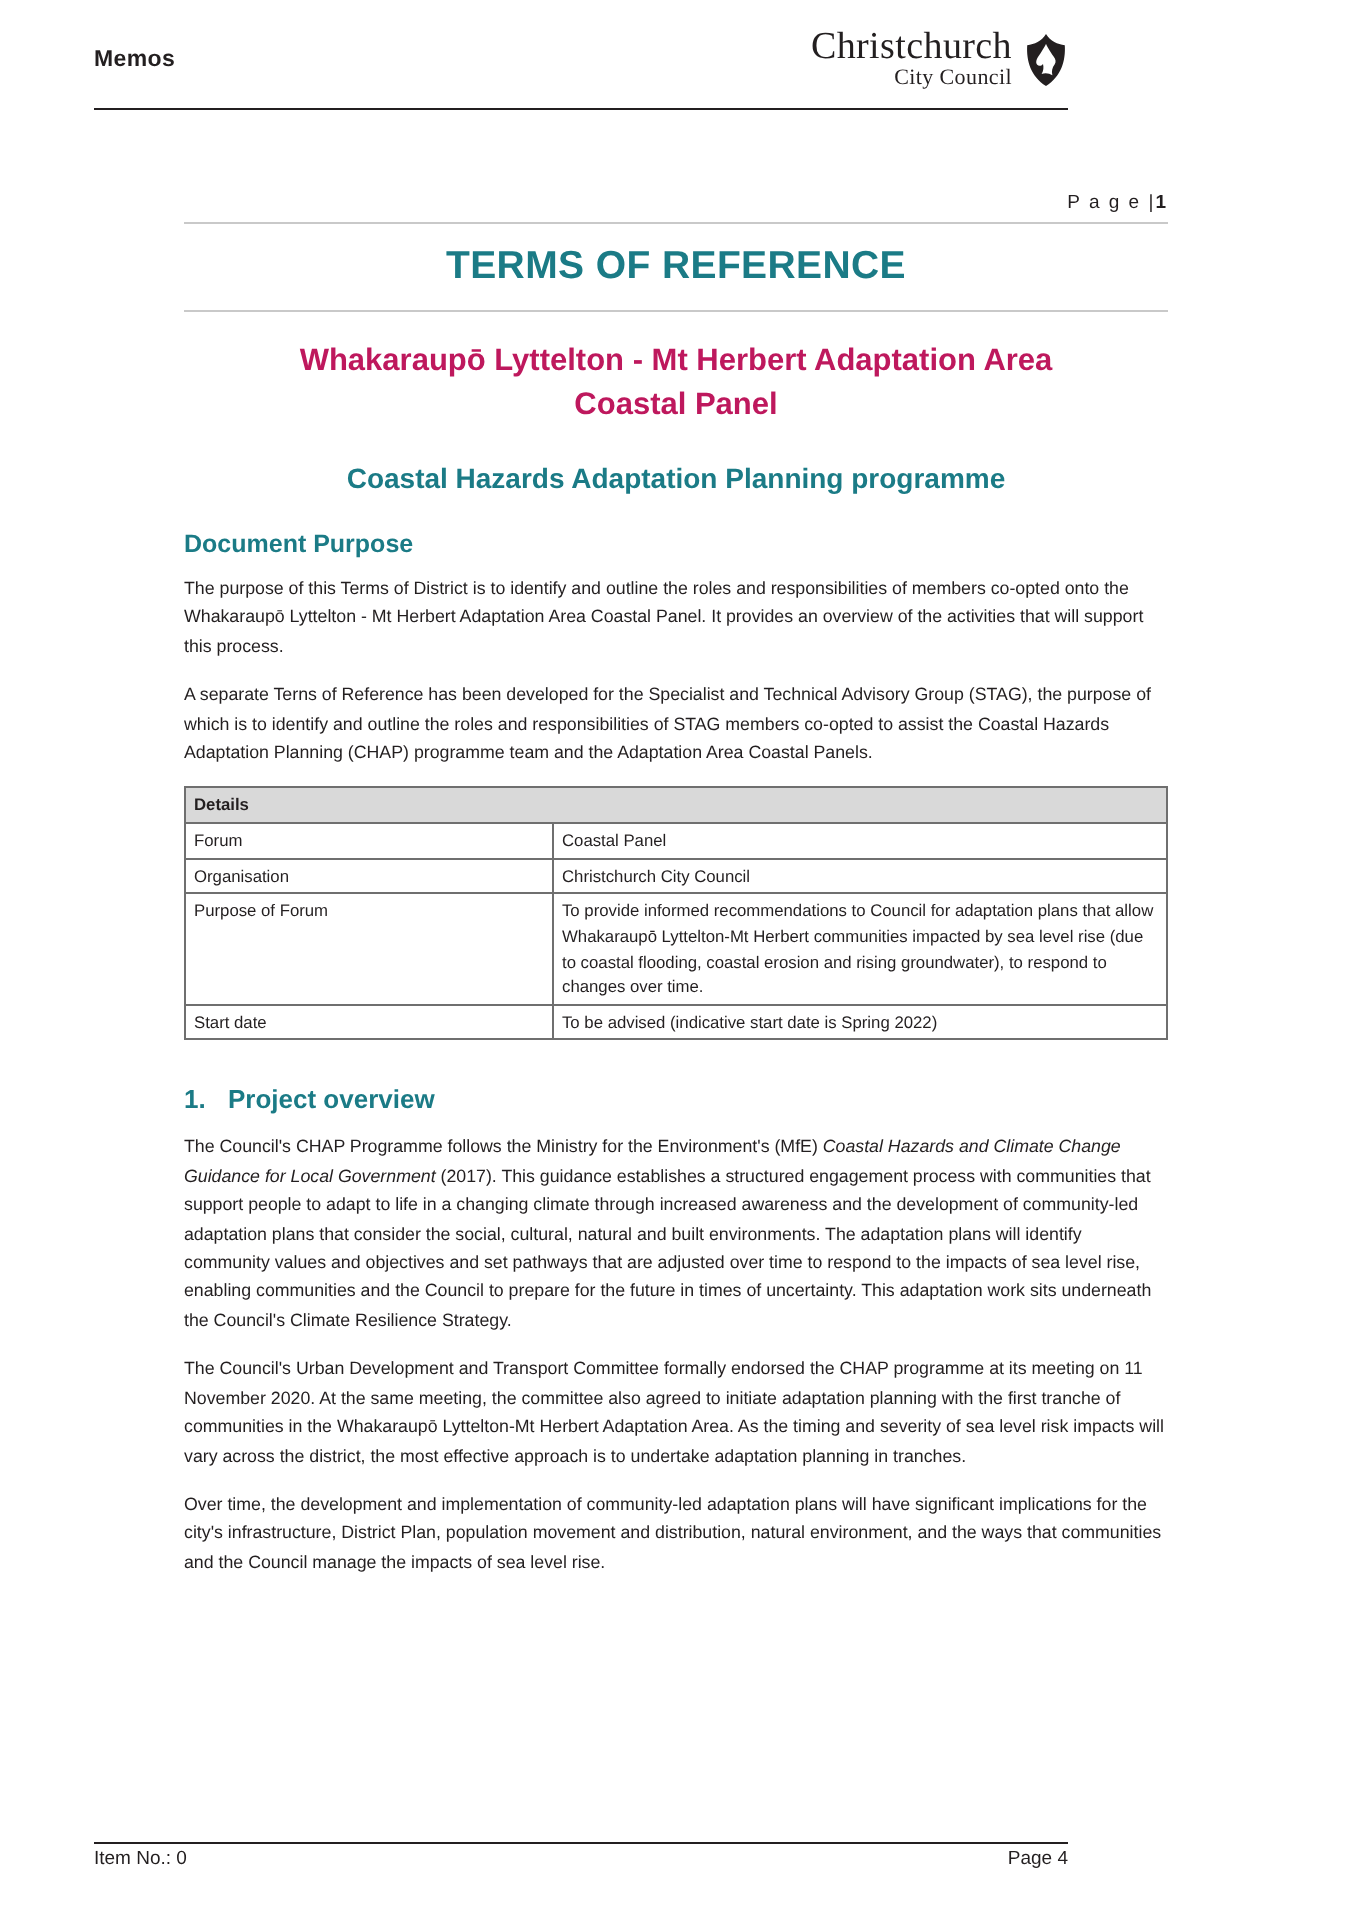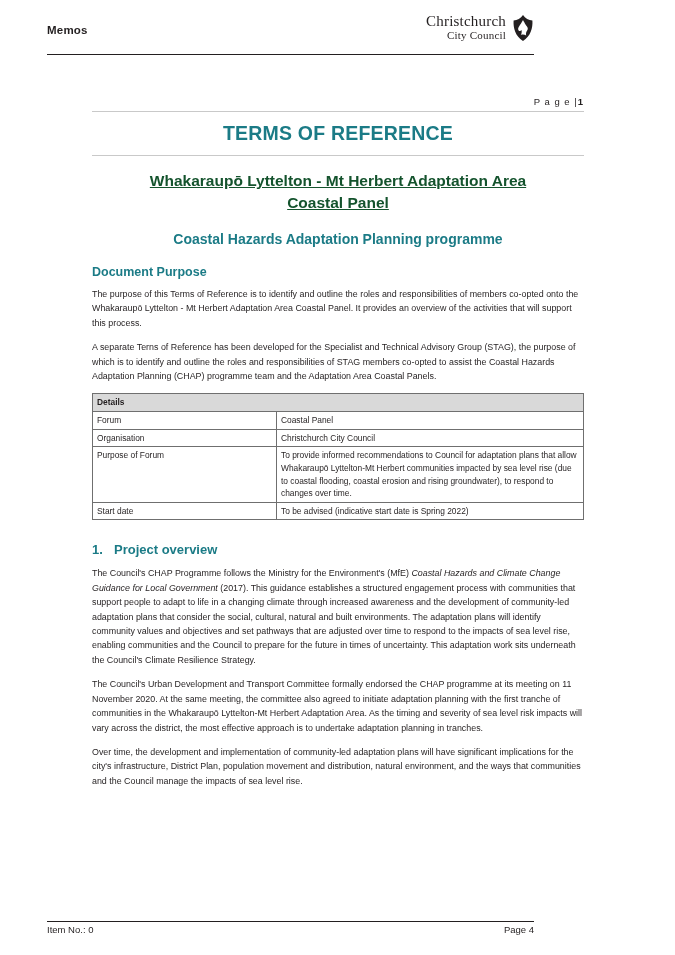--- a/index.html
+++ b/index.html
@@ -47,21 +47,21 @@
     display: flex;
     align-items: center;
     gap: 6px;
   }
   .logo-text {
     text-align: right;
     line-height: 1.05;
   }
   .logo-text .line1 {
     font-family: "Liberation Serif", serif;
-    font-size: 15px;
+    font-size: 19px;
     color: #231f20;
     letter-spacing: 0.2px;
   }
   .logo-text .line2 {
     font-family: "Liberation Serif", serif;
     font-size: 11px;
     color: #231f20;
     letter-spacing: 0.2px;
   }
   .logo-mark {
@@ -108,25 +108,24 @@
     letter-spacing: 0.2px;
   }
   .title-rule-bottom {
     border-top: 1px solid #c9c9c9;
     margin: 0 0 14px 0;
   }
 
   h2.area {
     font-size: 15.5px;
     font-weight: bold;
-    color: #14532d;
+    color: #be185d;
     text-align: center;
     margin: 0 0 4px 0;
     line-height: 1.45;
-    text-decoration: underline;
   }
   h3.programme {
     font-size: 14px;
     font-weight: bold;
     color: #1b7b86;
     text-align: center;
     margin: 16px 0 18px 0;
   }
 
   h4.section-head {
@@ -227,21 +226,21 @@
     <div class="title-rule-bottom"></div>
 
     <h2 class="area">
       <span>Whakaraupō Lyttelton - Mt Herbert Adaptation Area</span><br>
       <span>Coastal Panel</span>
     </h2>
 
     <h3 class="programme">Coastal Hazards Adaptation Planning programme</h3>
 
     <h4 class="section-head">Document Purpose</h4>
-    <p class="body">The purpose of this Terms of Reference is to identify and outline the roles and responsibilities of members co-opted onto the Whakaraupō Lyttelton - Mt Herbert Adaptation Area Coastal Panel. It provides an overview of the activities that will support this process.</p>
+    <p class="body">The purpose of this Terms of District is to identify and outline the roles and responsibilities of members co-opted onto the Whakaraupō Lyttelton - Mt Herbert Adaptation Area Coastal Panel. It provides an overview of the activities that will support this process.</p>
     <p class="body">A separate Terns of Reference has been developed for the Specialist and Technical Advisory Group (STAG), the purpose of which is to identify and outline the roles and responsibilities of STAG members co-opted to assist the Coastal Hazards Adaptation Planning (CHAP) programme team and the Adaptation Area Coastal Panels.</p>
 
     <table class="details">
       <tbody>
         <tr class="head">
           <td colspan="2">Details</td>
         </tr>
         <tr>
           <td class="k">Forum</td>
           <td>Coastal Panel</td>

